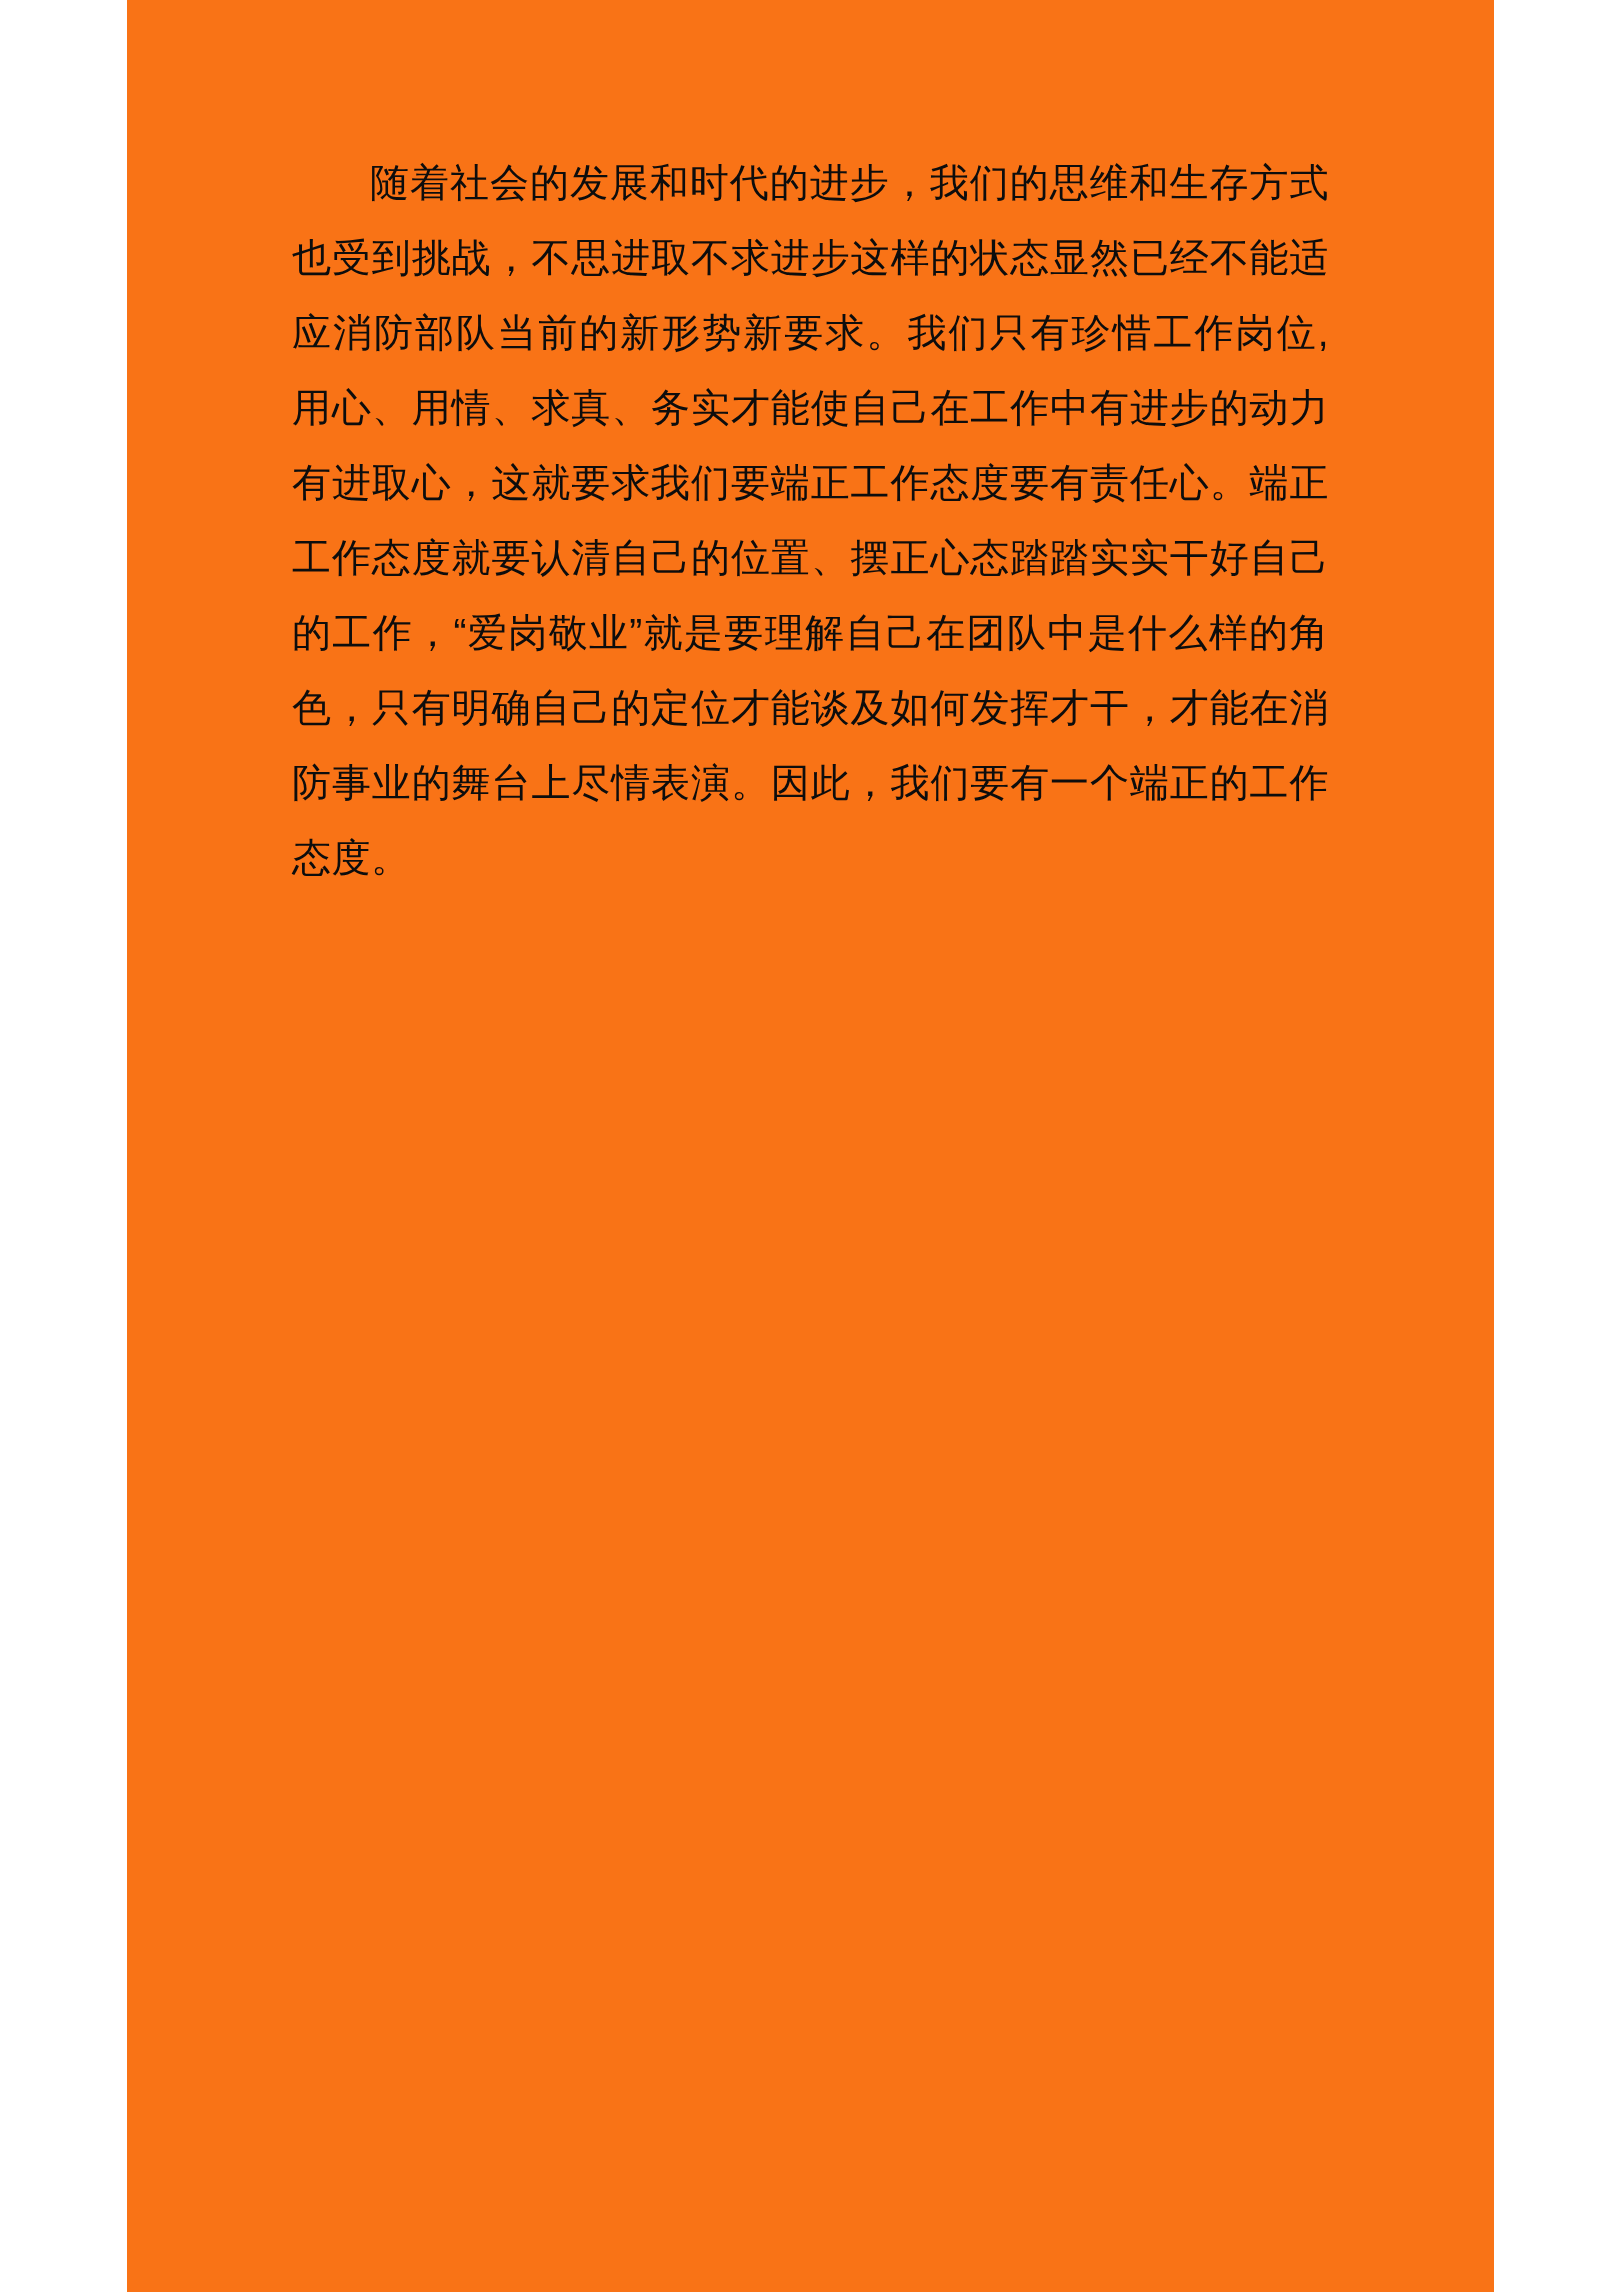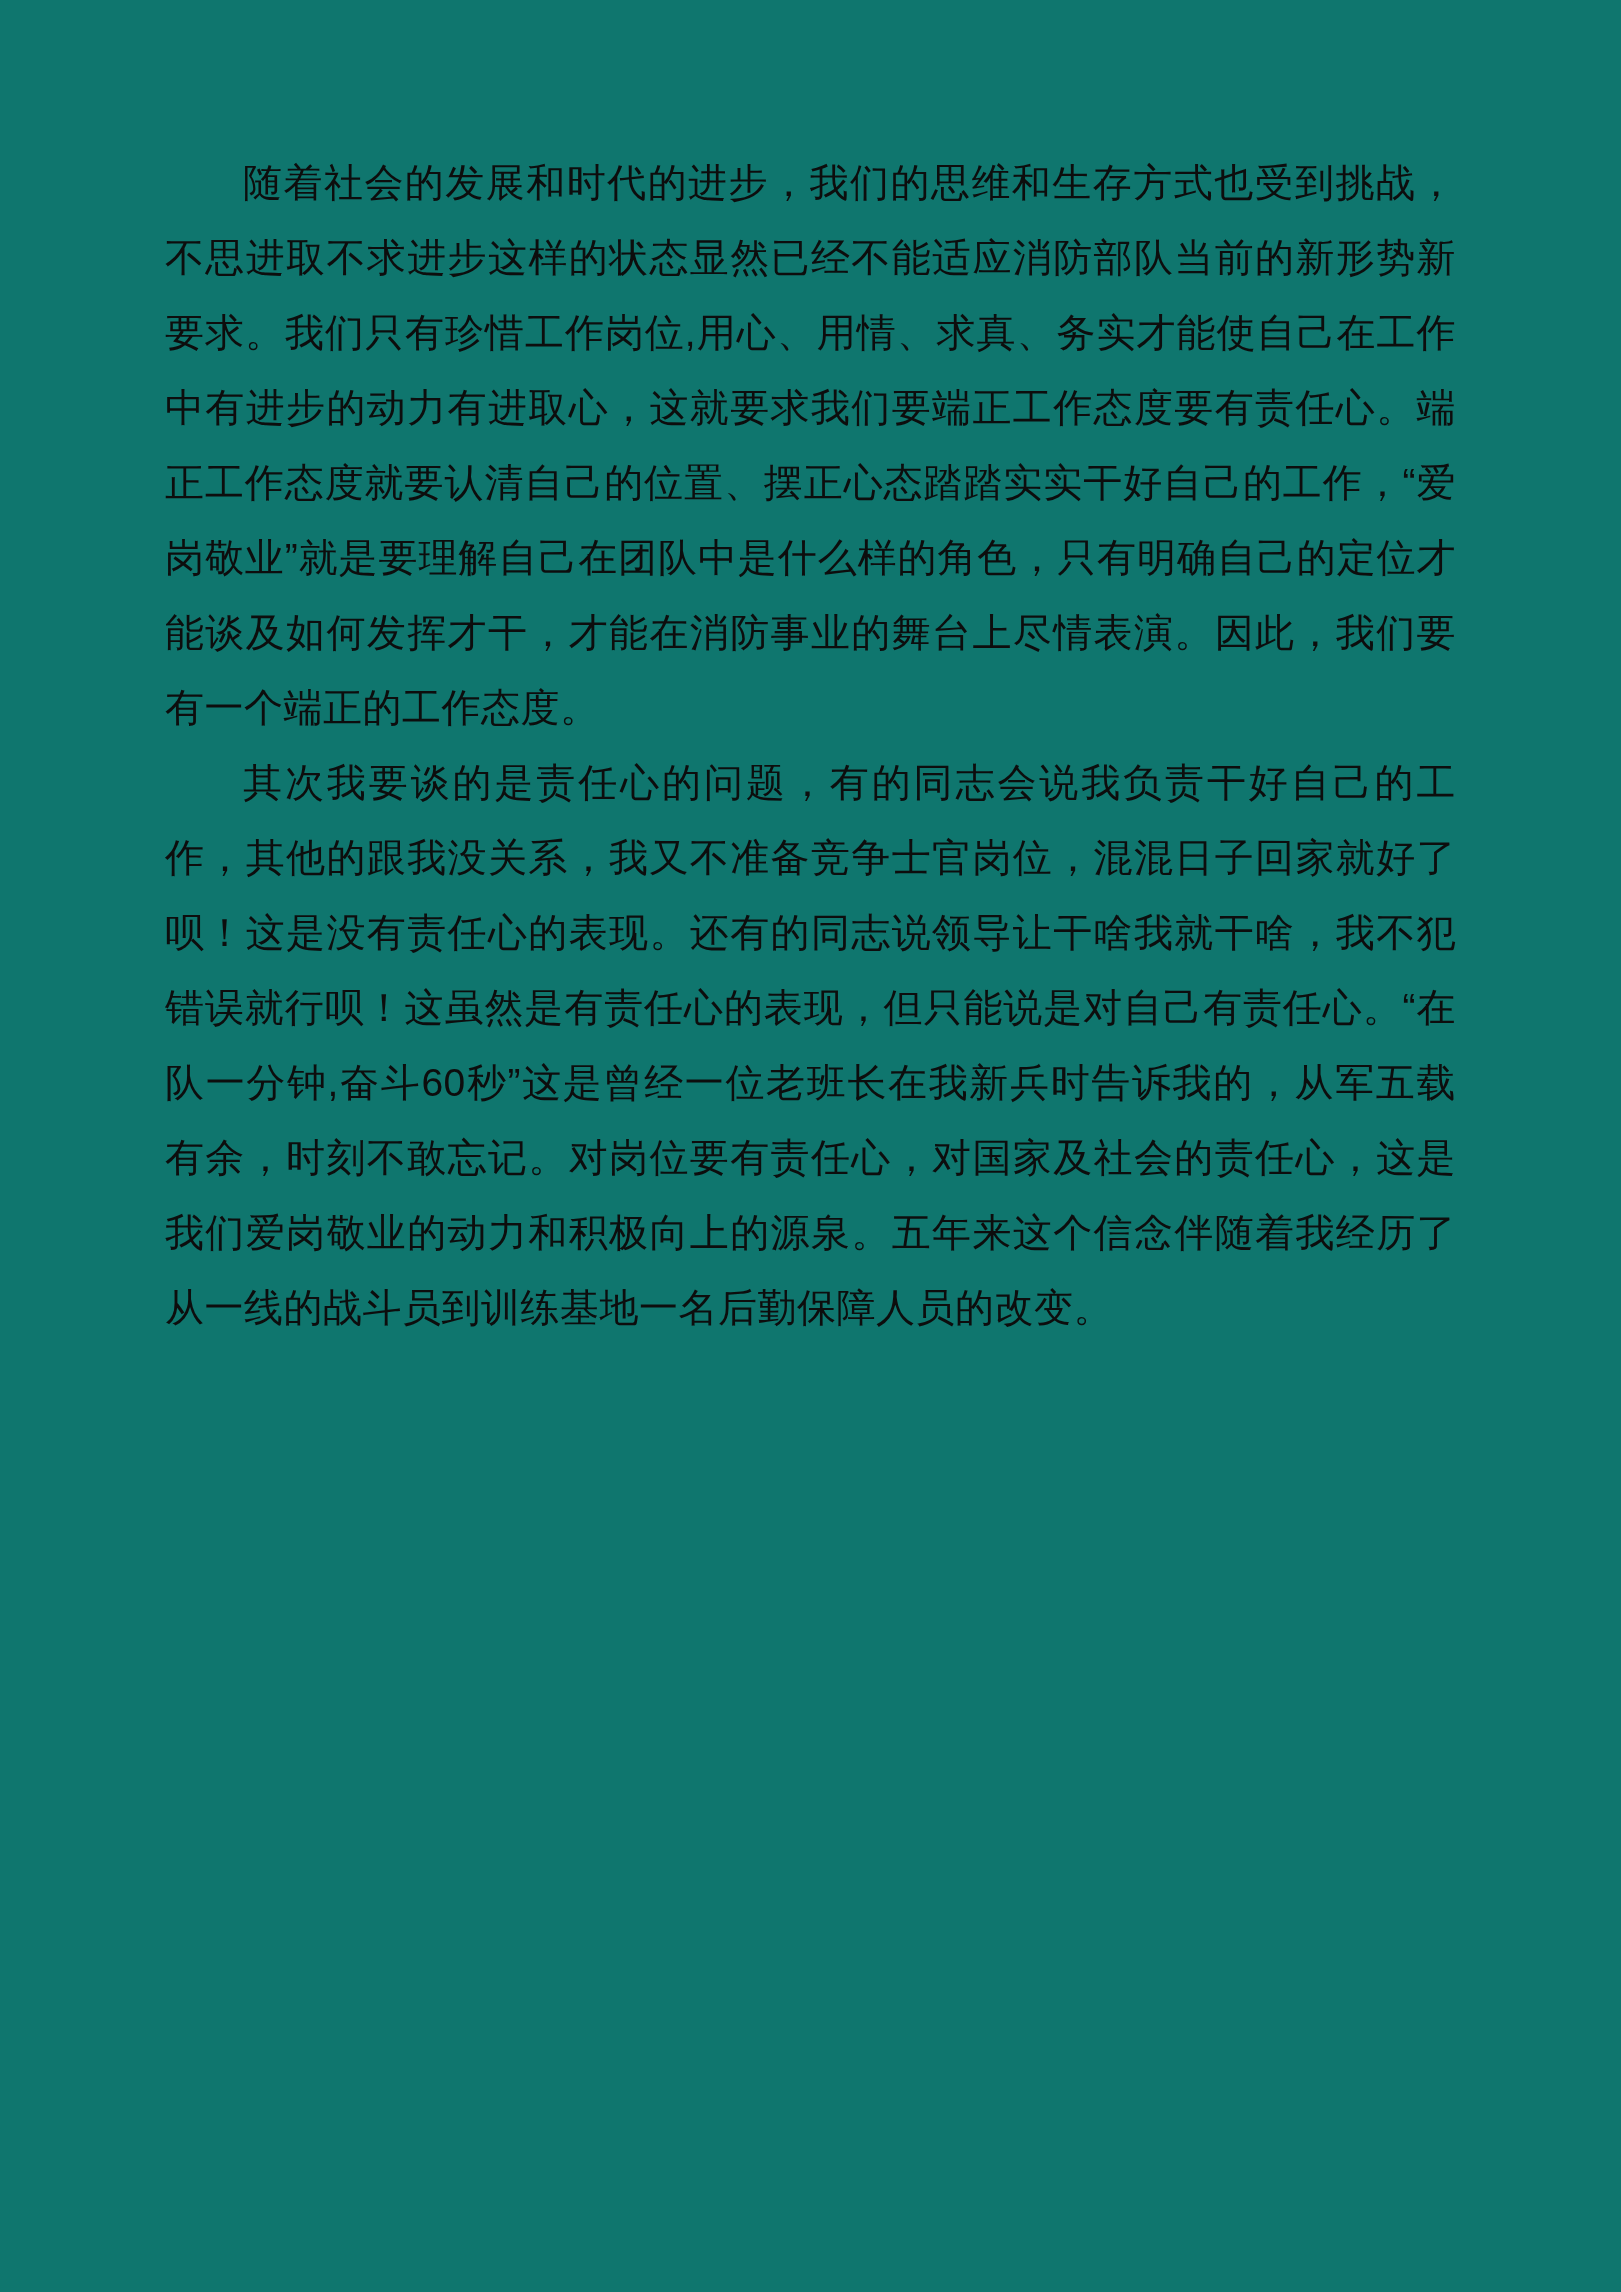--- a/index.html
+++ b/index.html
@@ -2,24 +2,24 @@
 <html><head>
 <meta charset="utf-8">
 <style>
   html, body {
     margin: 0;
     padding: 0;
     background: #ffffff;
   }
   .page {
     position: relative;
-    width: 1621px;
+    width: 1367px;
     height: 2293px;
     margin: 0 auto;
-    background: #0f766e;
+    background: #f97316;
     box-sizing: border-box;
     padding: 145px 165px 0 165px;
     overflow: hidden;
   }
   .doc-body {
     width: 100%;
     color: #000000;
     font-family: "Liberation Sans", "DejaVu Sans", sans-serif;
   }
   .para {
@@ -34,16 +34,15 @@
     letter-spacing: 0.5px;
     word-break: break-all;
   }
 </style>
 </head>
 <body>
 
 <div class="page">
   <div class="doc-body">
     <p class="para">随着社会的发展和时代的进步，我们的思维和生存方式也受到挑战，不思进取不求进步这样的状态显然已经不能适应消防部队当前的新形势新要求。我们只有珍惜工作岗位,用心、用情、求真、务实才能使自己在工作中有进步的动力有进取心，这就要求我们要端正工作态度要有责任心。端正工作态度就要认清自己的位置、摆正心态踏踏实实干好自己的工作，“爱岗敬业”就是要理解自己在团队中是什么样的角色，只有明确自己的定位才能谈及如何发挥才干，才能在消防事业的舞台上尽情表演。因此，我们要有一个端正的工作态度。</p>
-    <p class="para">其次我要谈的是责任心的问题，有的同志会说我负责干好自己的工作，其他的跟我没关系，我又不准备竞争士官岗位，混混日子回家就好了呗！这是没有责任心的表现。还有的同志说领导让干啥我就干啥，我不犯错误就行呗！这虽然是有责任心的表现，但只能说是对自己有责任心。“在队一分钟,奋斗60秒”这是曾经一位老班长在我新兵时告诉我的，从军五载有余，时刻不敢忘记。对岗位要有责任心，对国家及社会的责任心，这是我们爱岗敬业的动力和积极向上的源泉。五年来这个信念伴随着我经历了从一线的战斗员到训练基地一名后勤保障人员的改变。</p>
   </div>
 </div>
 
 
 </body></html>

